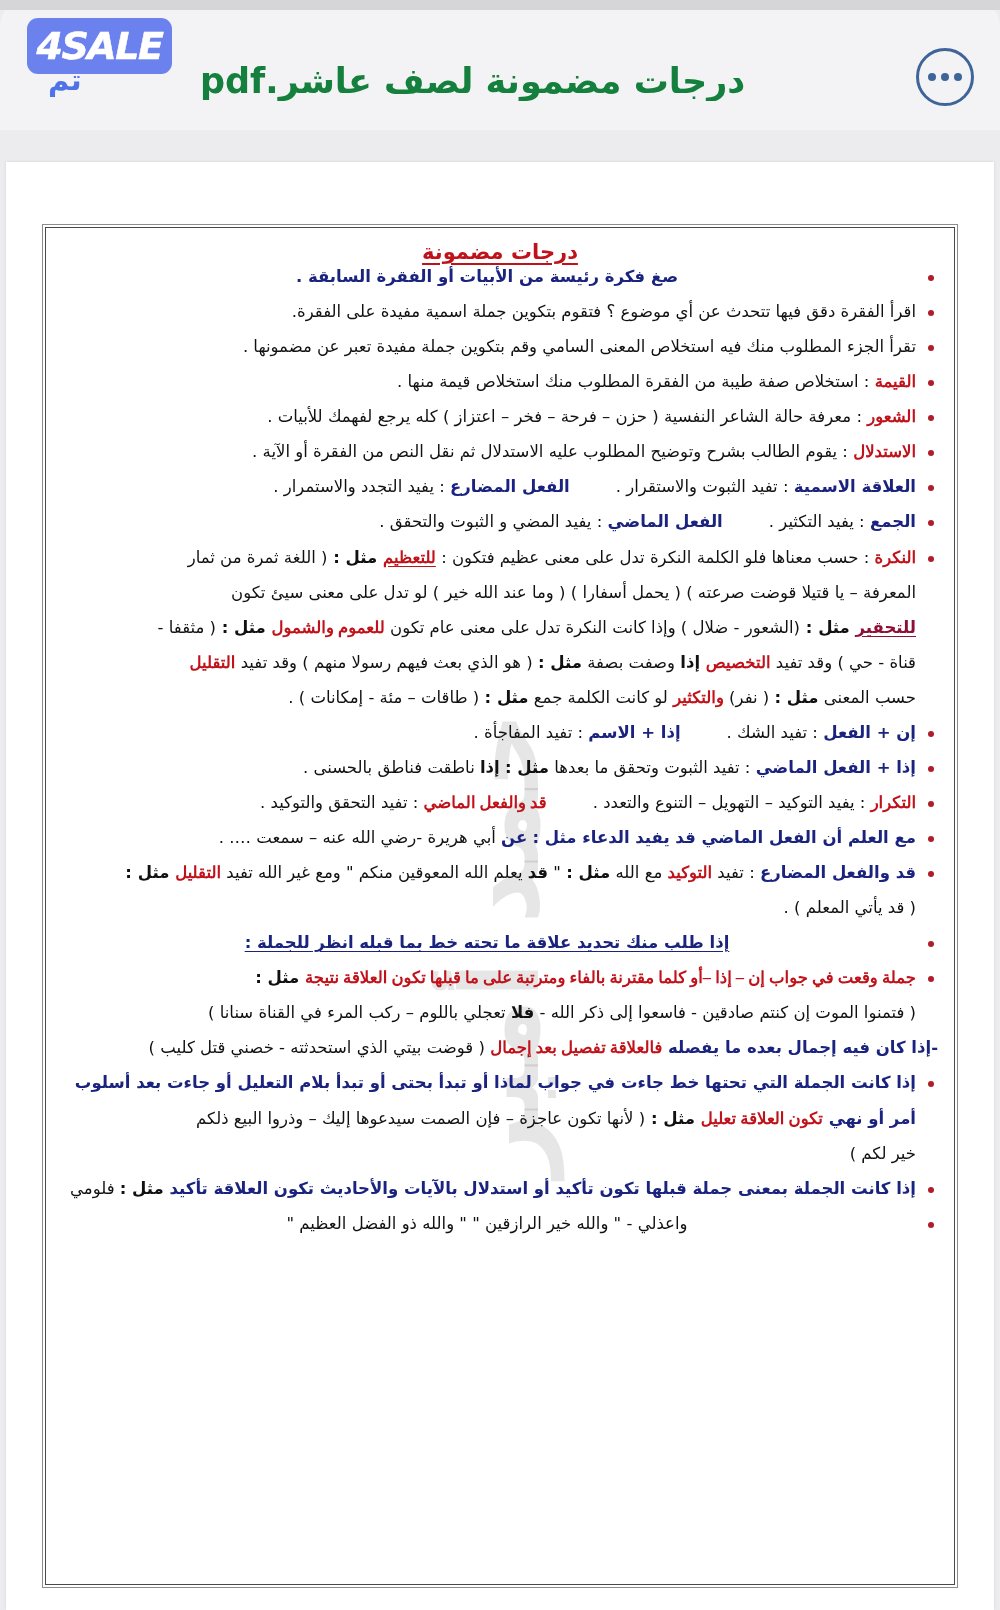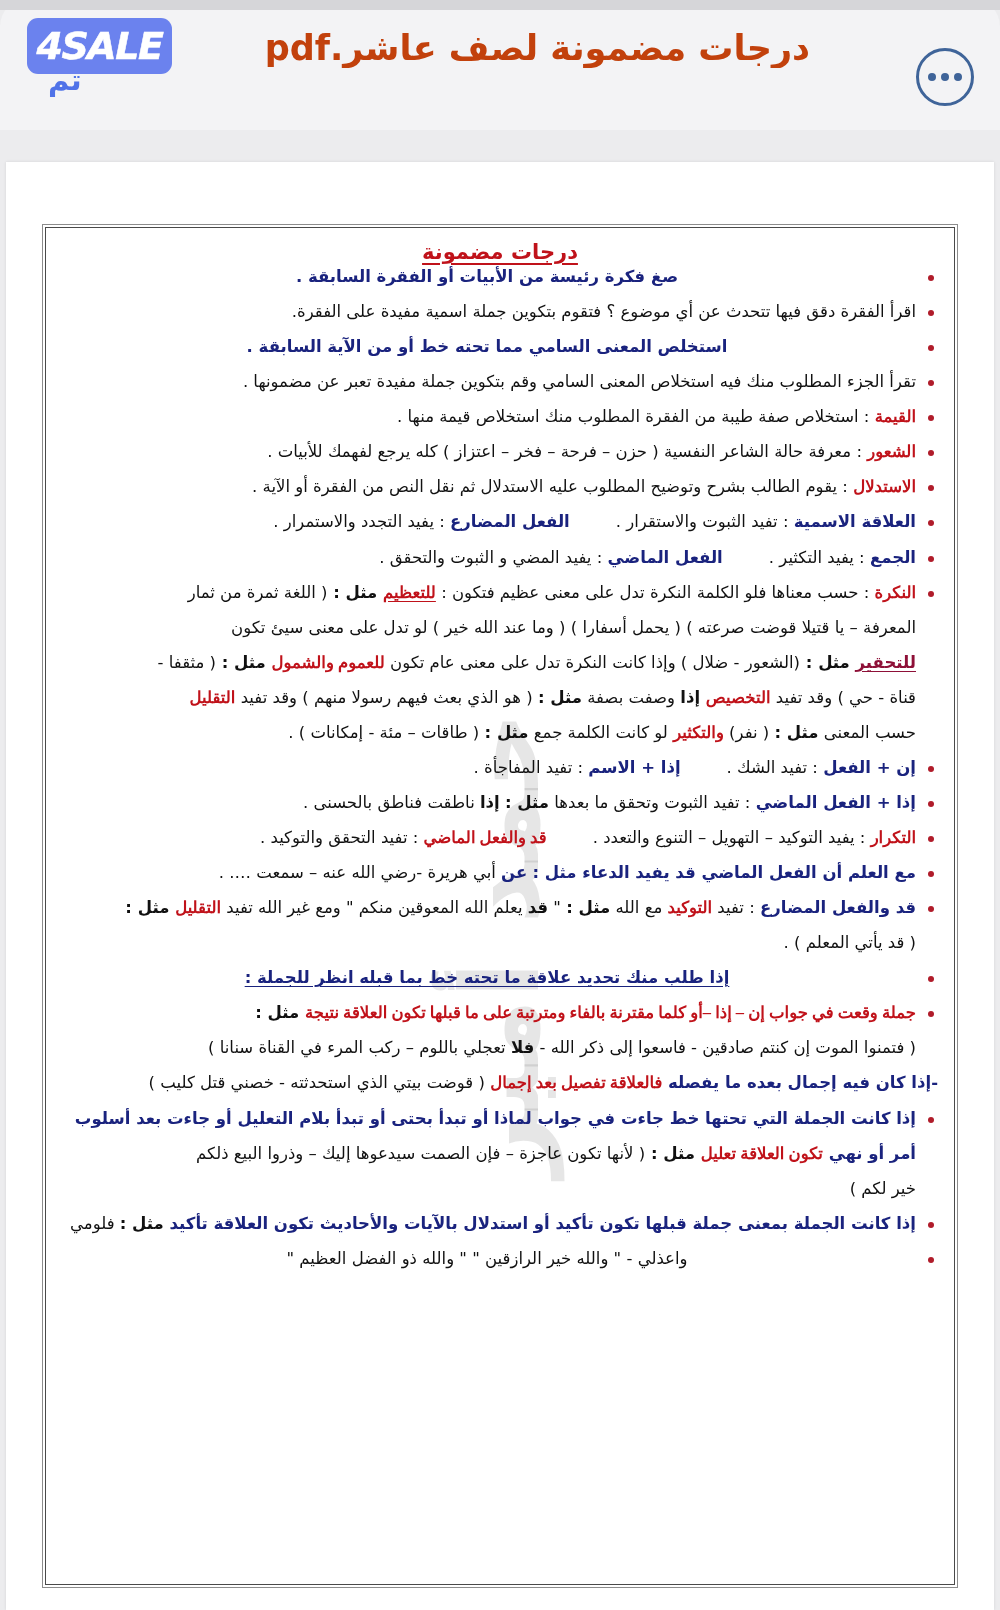--- a/index.html
+++ b/index.html
@@ -72,25 +72,25 @@
     font-size: 29px;
     font-weight: 700;
     color: #4f72e8;
     line-height: 1;
   }
 
   .appbar-title {
     position: absolute;
     left: 200px;
     right: 190px;
-    top: 28px;
-    text-align: right;
+    top: 61px;
+    text-align: left;
     font-size: 35px;
     font-weight: 700;
-    color: #c2410c;
+    color: #15803d;
     white-space: nowrap;
     overflow: hidden;
     direction: rtl;
   }
 
   .more-btn {
     position: absolute;
     right: 26px;
     top: 48px;
     width: 58px;
@@ -257,21 +257,20 @@
     <div class="page-sheet">
       <div class="page-border"></div>
 
       <div class="watermark">حمد أمير</div>
 
       <div class="doc">
         <div class="doc-title">درجات مضمونة</div>
         <ul class="items" id="items-root">
             <li class="item center"><span class="navy">صغ فكرة رئيسة من الأبيات أو الفقرة السابقة .</span></li>
             <li class="item rightish"><span class="plain">اقرأ الفقرة دقق فيها تتحدث عن أي موضوع ؟  فتقوم بتكوين جملة اسمية مفيدة على الفقرة.</span></li>
-            <li class="item center"><span class="navy">استخلص المعنى السامي مما تحته خط أو من الآية السابقة .</span></li>
             <li class="item rightish"><span class="plain">تقرأ الجزء المطلوب منك فيه استخلاص المعنى السامي وقم بتكوين جملة مفيدة تعبر  عن مضمونها .</span></li>
             <li class="item rightish"><span class="crim">القيمة</span><span class="plain"> : استخلاص صفة طيبة من الفقرة المطلوب منك استخلاص قيمة منها .</span></li>
             <li class="item rightish"><span class="crim">الشعور</span><span class="plain"> : معرفة حالة الشاعر النفسية  ( حزن – فرحة – فخر – اعتزاز )  كله يرجع لفهمك للأبيات .</span></li>
             <li class="item rightish"><span class="crim">الاستدلال</span><span class="plain"> : يقوم الطالب بشرح وتوضيح المطلوب عليه الاستدلال ثم نقل النص من الفقرة أو الآية .</span></li>
             <li class="item rightish">
               <div class="row2">
                 <div class="colA"><span class="navy">العلاقة الاسمية</span><span class="plain"> : تفيد الثبوت والاستقرار .</span></div>
                 <div class="colB"><span class="navy">الفعل المضارع</span><span class="plain">  : يفيد التجدد والاستمرار .</span></div>
               </div>
             </li>

